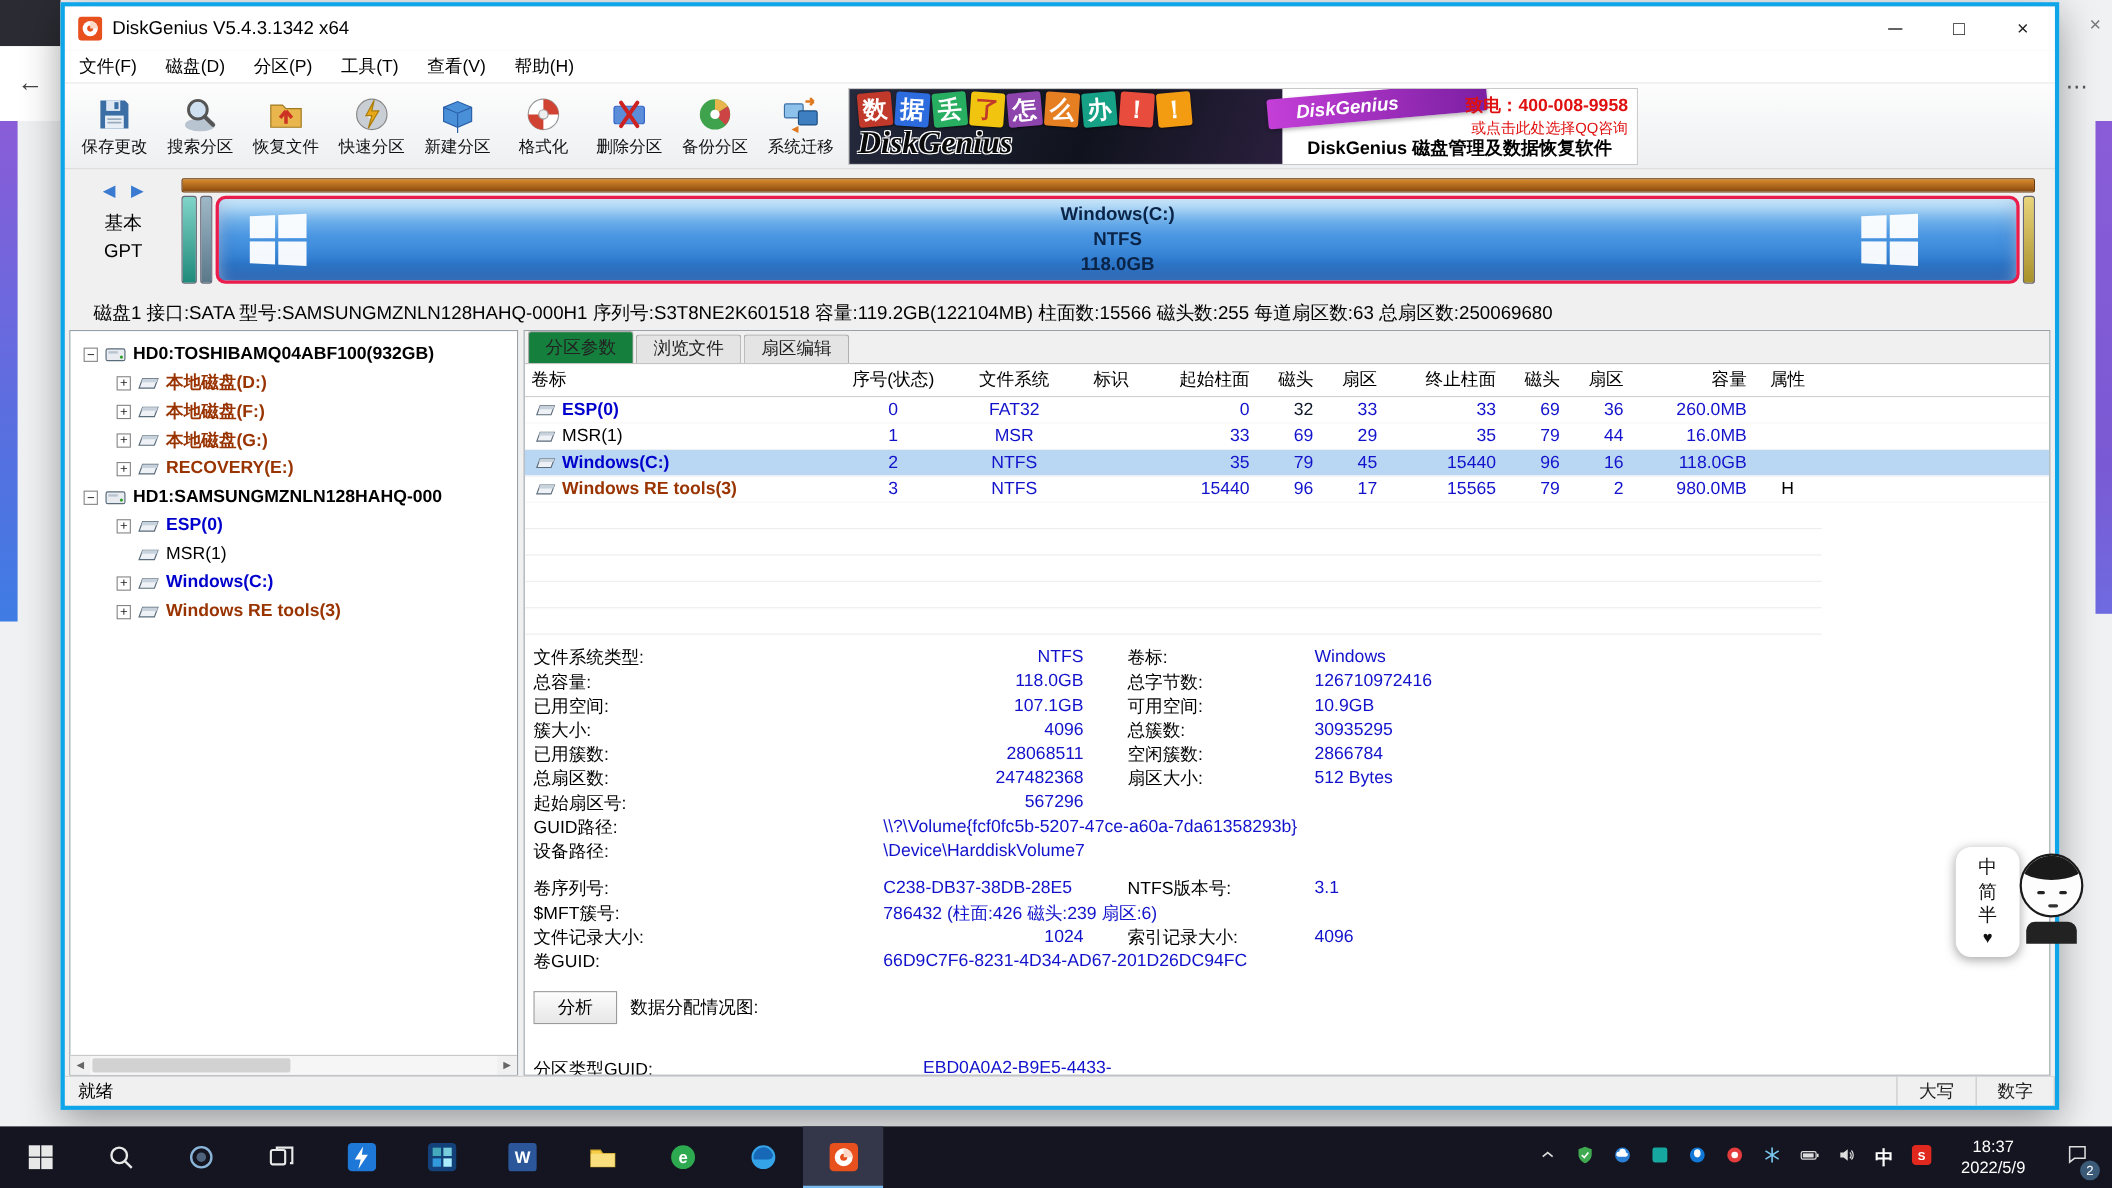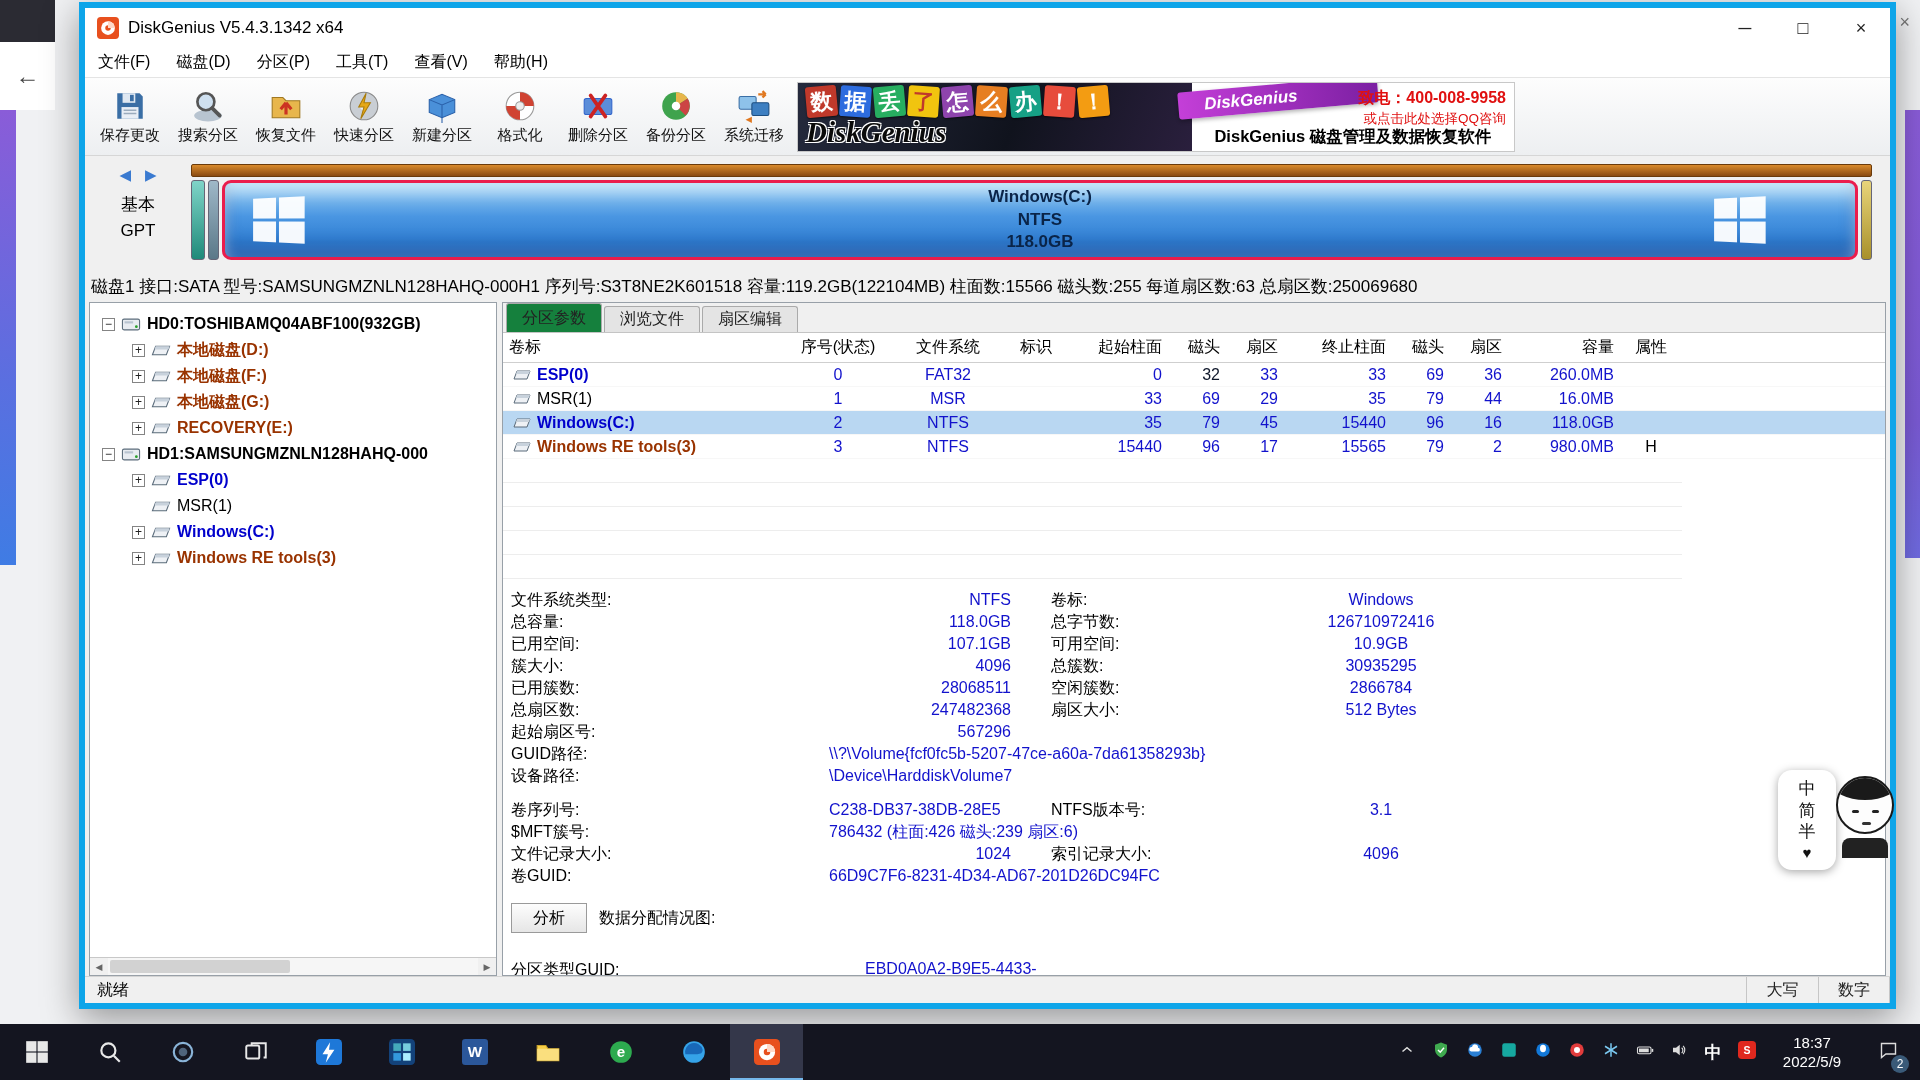--- a/index.html
+++ b/index.html
@@ -9,21 +9,21 @@
   
   .bg-topleft{position:absolute;left:0;top:0;width:55px;height:42px;background:#2b2b33;display:flex;align-items:center;justify-content:flex-start;padding-left:14px;z-index:1;}
   .bg-left-toolbar{position:absolute;left:0;top:42px;width:55px;height:68px;background:#fff;display:flex;align-items:center;justify-content:center;font-size:24px;color:#444;z-index:1;}
   .bg-left-band{position:absolute;left:0;top:110px;width:16px;height:455px;background:linear-gradient(#8a5cd8,#5a6fe0 60%,#3f7ce4);z-index:1;}
   .bg-right-area{position:absolute;right:0;top:0;width:48px;height:1024px;z-index:1;}
   .bg-close{position:absolute;right:10px;top:12px;font-size:18px;color:#777;}
   .bg-dots{position:absolute;right:22px;top:66px;font-size:20px;color:#555;}
   .bg-right-band{position:absolute;right:0;top:110px;width:15px;height:448px;background:linear-gradient(#8a5cd8,#7a5ad4 70%,#6f6be0);}
 
   
-  .dg-window{position:absolute;left:55px;top:2px;width:1817px;height:1007px;background:#f0f0f0;border:6px solid #0ea5e9;display:flex;flex-direction:column;box-shadow:0 10px 34px rgba(0,0,0,.38);z-index:10;margin-left:24px;}
+  .dg-window{position:absolute;left:55px;top:2px;width:1817px;height:1007px;background:#f0f0f0;border:4px solid #0ea5e9;display:flex;flex-direction:column;box-shadow:0 10px 34px rgba(0,0,0,.38);z-index:10;}
   .titlebar{height:40px;background:#fff;display:flex;align-items:center;padding-left:12px;flex:none;}
   .app-icon svg{width:22px;height:22px;display:block;}
   .tb-title{font-size:17px;margin-left:9px;}
   .win-controls{margin-left:auto;display:flex;height:100%;}
   .win-btn{width:58px;display:flex;align-items:center;justify-content:center;font-size:18px;color:#222;}
   .menubar{height:30px;background:#fff;display:flex;align-items:center;font-size:16px;border-bottom:1px solid #e4e4e4;flex:none;}
   .menu-item{padding:0 13px;}
 
   .toolbar{height:78px;background:linear-gradient(#fdfdfd,#edeff1);display:flex;align-items:center;padding-left:6px;border-bottom:1px solid #d6d6d6;flex:none;}
   .toolbar-buttons{display:flex;}
@@ -55,21 +55,21 @@
   .seg-esp{width:14px;background:linear-gradient(#7fd4c8,#1f8a7a);}
   .seg-msr{width:11px;background:linear-gradient(#9fb8c8,#5a7888);}
   .seg-re{width:11px;background:linear-gradient(#e8d47a,#a8902a);}
   .seg-win{flex:1;border:3px solid #ea1c4c;border-radius:9px;background:linear-gradient(180deg,#9ed2f5 0%,#4a96e2 45%,#2f7ed2 80%,#3f86d6 100%);position:relative;color:#0a2448;box-shadow:inset 0 10px 14px rgba(255,255,255,.45),inset 0 -12px 16px rgba(10,20,80,.25);}
   .seg-win-text{position:absolute;inset:0;display:flex;flex-direction:column;align-items:center;justify-content:center;font-size:17px;font-weight:bold;line-height:1.32;}
   .winflag{position:absolute;top:50%;display:grid;grid-template-columns:25px 25px;grid-template-rows:21px 21px;gap:3px;transform:translateY(-50%) perspective(120px) rotateY(-14deg);}
   .winflag div{background:#fff;opacity:.95;}
   .flag-left{left:26px;}
   .flag-right{right:90px;}
 
-  .disk-info{height:32px;display:flex;align-items:center;padding-left:6px;font-size:17px;background:#f0f0f0;white-space:nowrap;flex:none;}
+  .disk-info{height:32px;display:flex;align-items:center;padding-left:26px;font-size:17px;background:#f0f0f0;white-space:nowrap;flex:none;}
 
   
   .content{flex:1;display:flex;min-height:0;background:#f0f0f0;padding:0 4px;}
   .tree-panel{width:408px;background:#fff;border:1px solid #98a0a8;display:flex;flex-direction:column;flex:none;}
   .tree-items{flex:1;padding-top:8px;overflow:hidden;}
   .tree-item{height:26px;display:flex;align-items:center;font-size:16px;white-space:nowrap;}
   .exp{width:13px;height:13px;border:1px solid #848484;background:#fff;color:#222;font-size:12px;line-height:10px;text-align:center;margin-right:6px;flex:none;}
   .exp-spacer{width:19px;flex:none;}
   .tree-ic{margin-right:2px;flex:none;display:flex;}
   .tree-ic svg{width:20px;height:15px;}
@@ -94,21 +94,21 @@
   .name-cell{display:flex;align-items:center;padding-left:10px;}
   .row-ic{display:flex;margin-right:6px;}
   .row-ic svg{width:18px;height:14px;}
 
   .details{padding:10px 0 0 8px;font-size:16px;flex:none;}
   .drow{display:flex;height:22px;align-items:center;white-space:nowrap;}
   .d-l1{width:170px;color:#000;flex:none;}
   .d-v1{width:330px;text-align:right;color:#1212cc;flex:none;}
   .d-v1.wide{text-align:left;padding-left:148px;overflow:visible;}
   .d-l2{margin-left:40px;width:170px;color:#000;flex:none;}
-  .d-v2{width:320px;text-align:center;color:#1212cc;flex:none;}
+  .d-v2{width:320px;text-align:left;color:#1212cc;flex:none;}
   .dblock2{margin-top:12px;}
   .analyze-row{display:flex;align-items:center;gap:12px;padding:16px 0 0 0;}
   .analyze-btn{width:76px;height:30px;background:linear-gradient(#fdfdfd,#e6e6e6);border:1px solid #9a9a9a;font-size:16px;font-family:inherit;}
   .alloc-label{font-size:16px;}
   .clipped-line{margin-top:auto;height:15px;overflow:hidden;padding-left:8px;display:flex;font-size:16px;flex:none;gap:36px;}
   .clipped-line .d-v1{color:#1212cc;}
 
   .statusbar{height:27px;background:#f0f0f0;border-top:1px solid #d4d4d4;display:flex;align-items:center;font-size:16px;padding-left:12px;flex:none;}
   .sb-right{margin-left:auto;display:flex;height:100%;}
   .sb-cell{width:72px;display:flex;align-items:center;justify-content:center;border-left:1px solid #c6c6c6;color:#222;}

